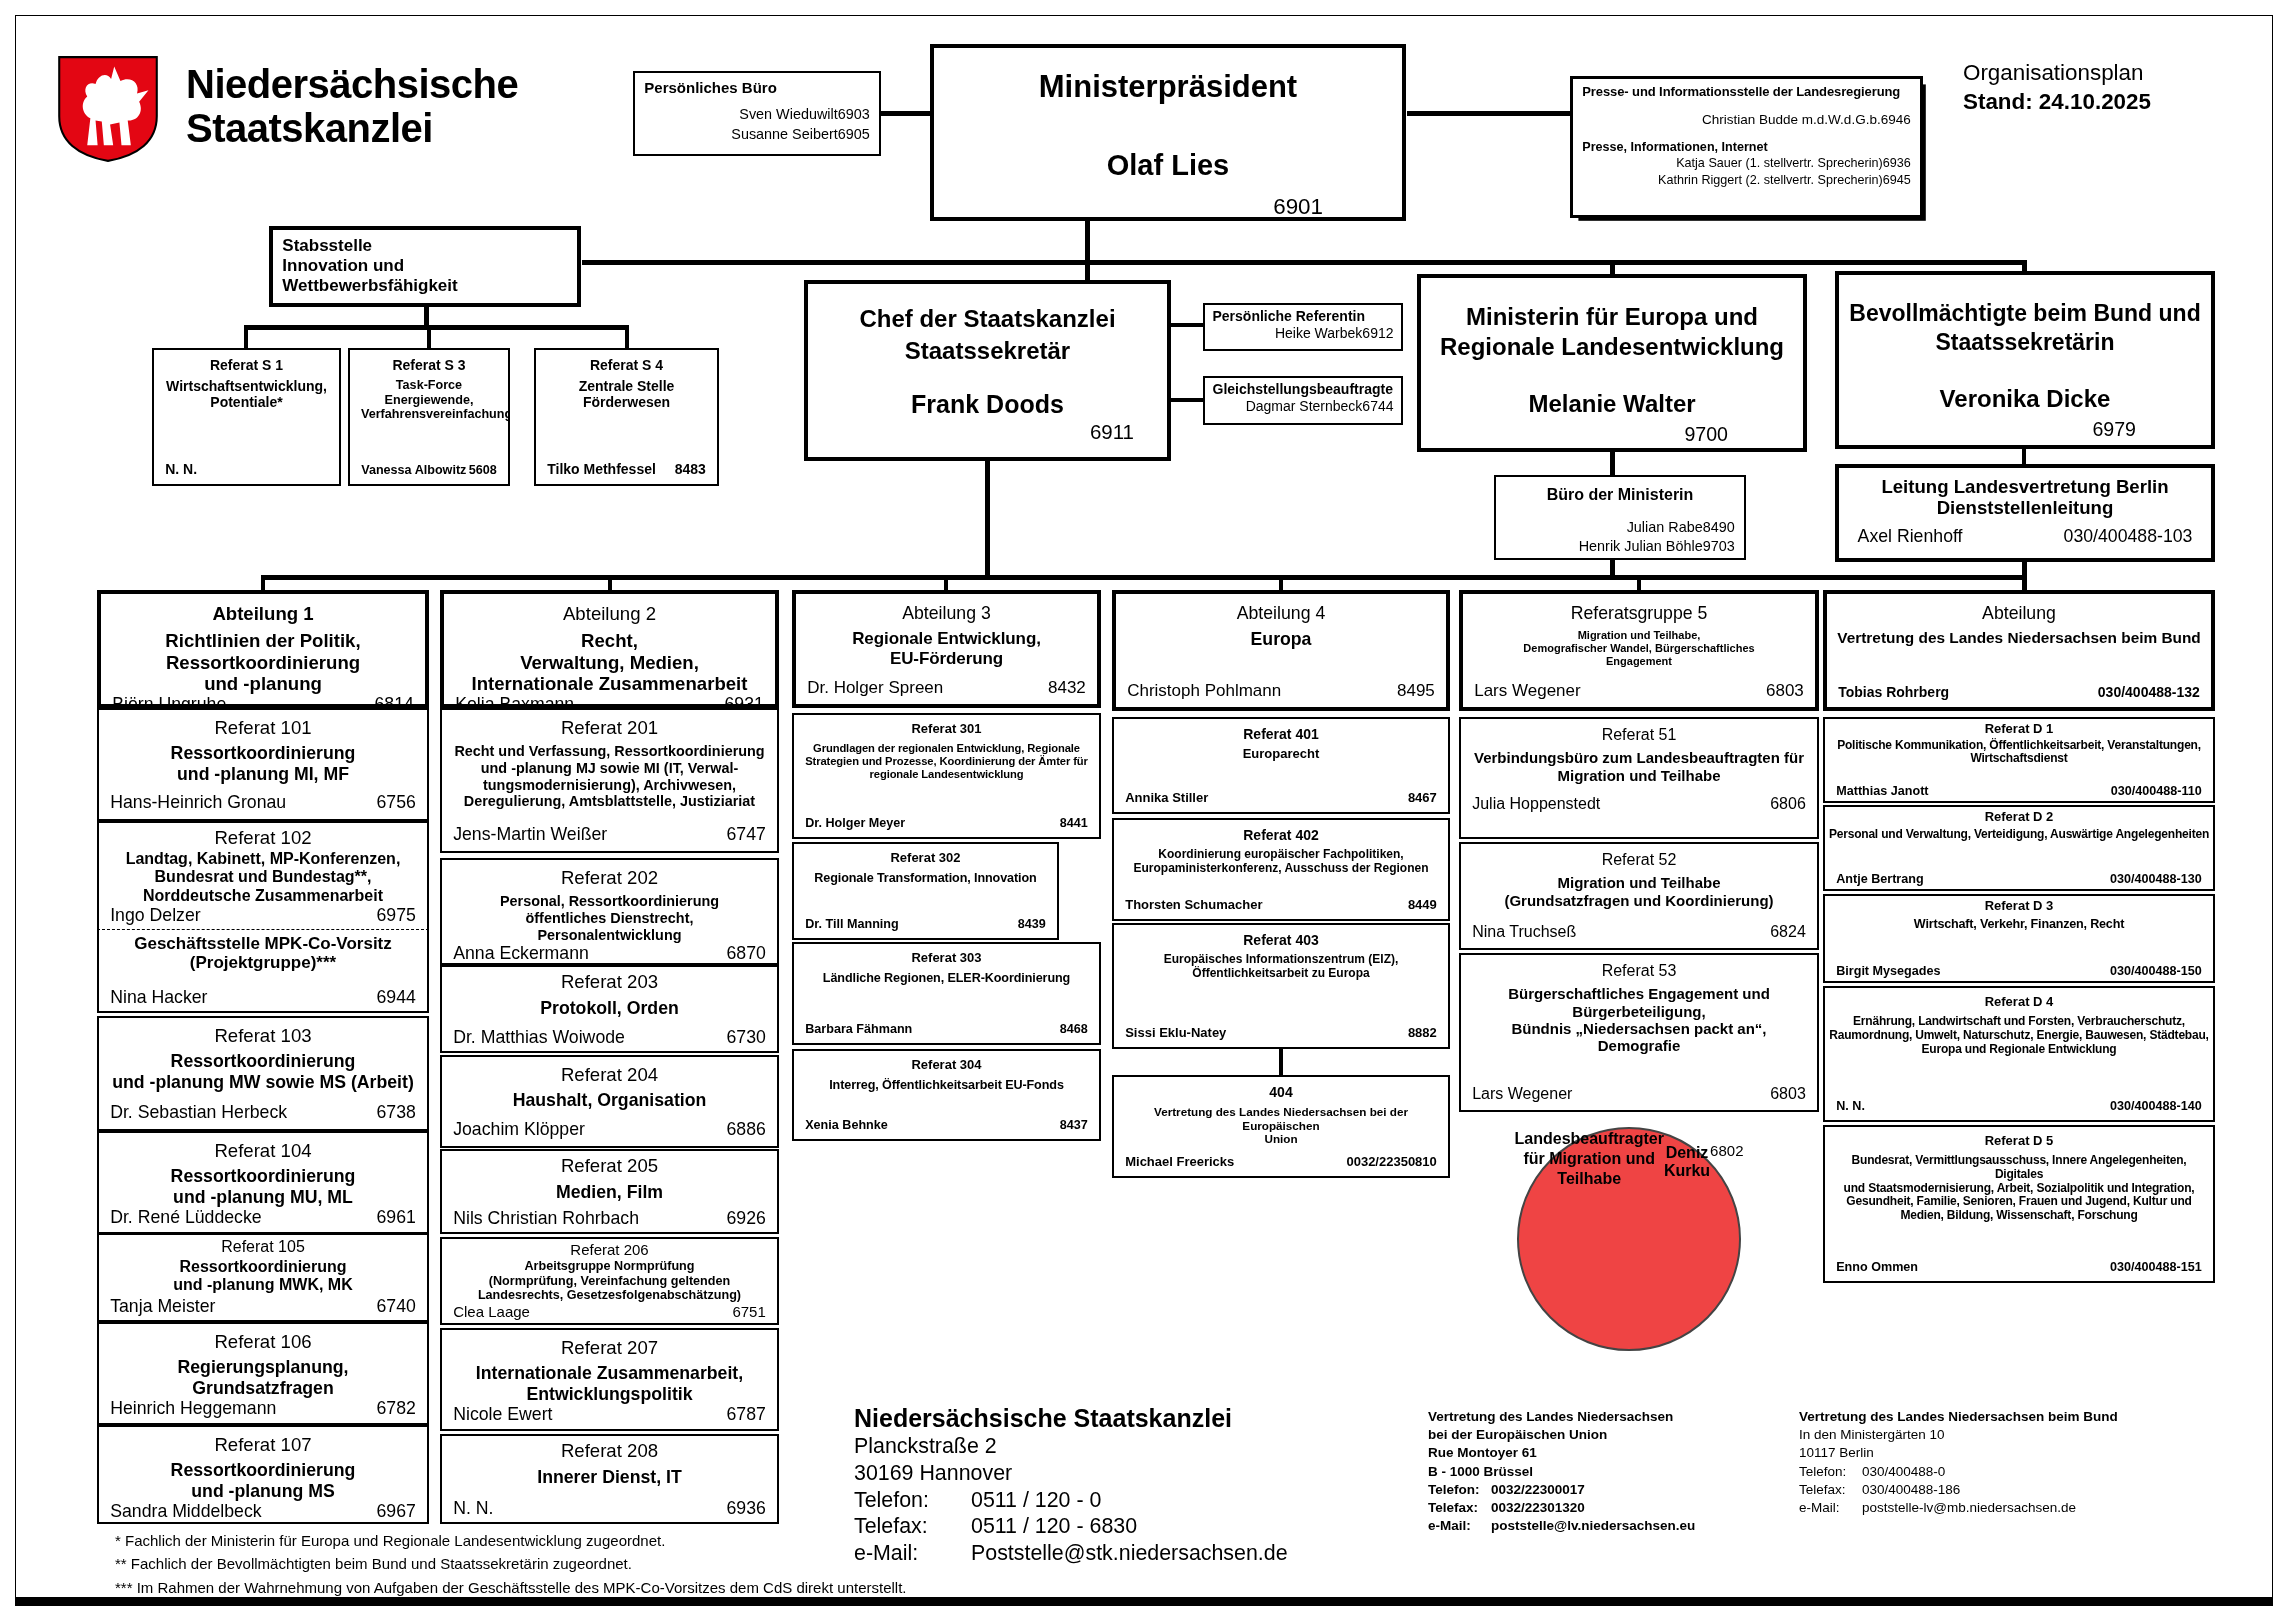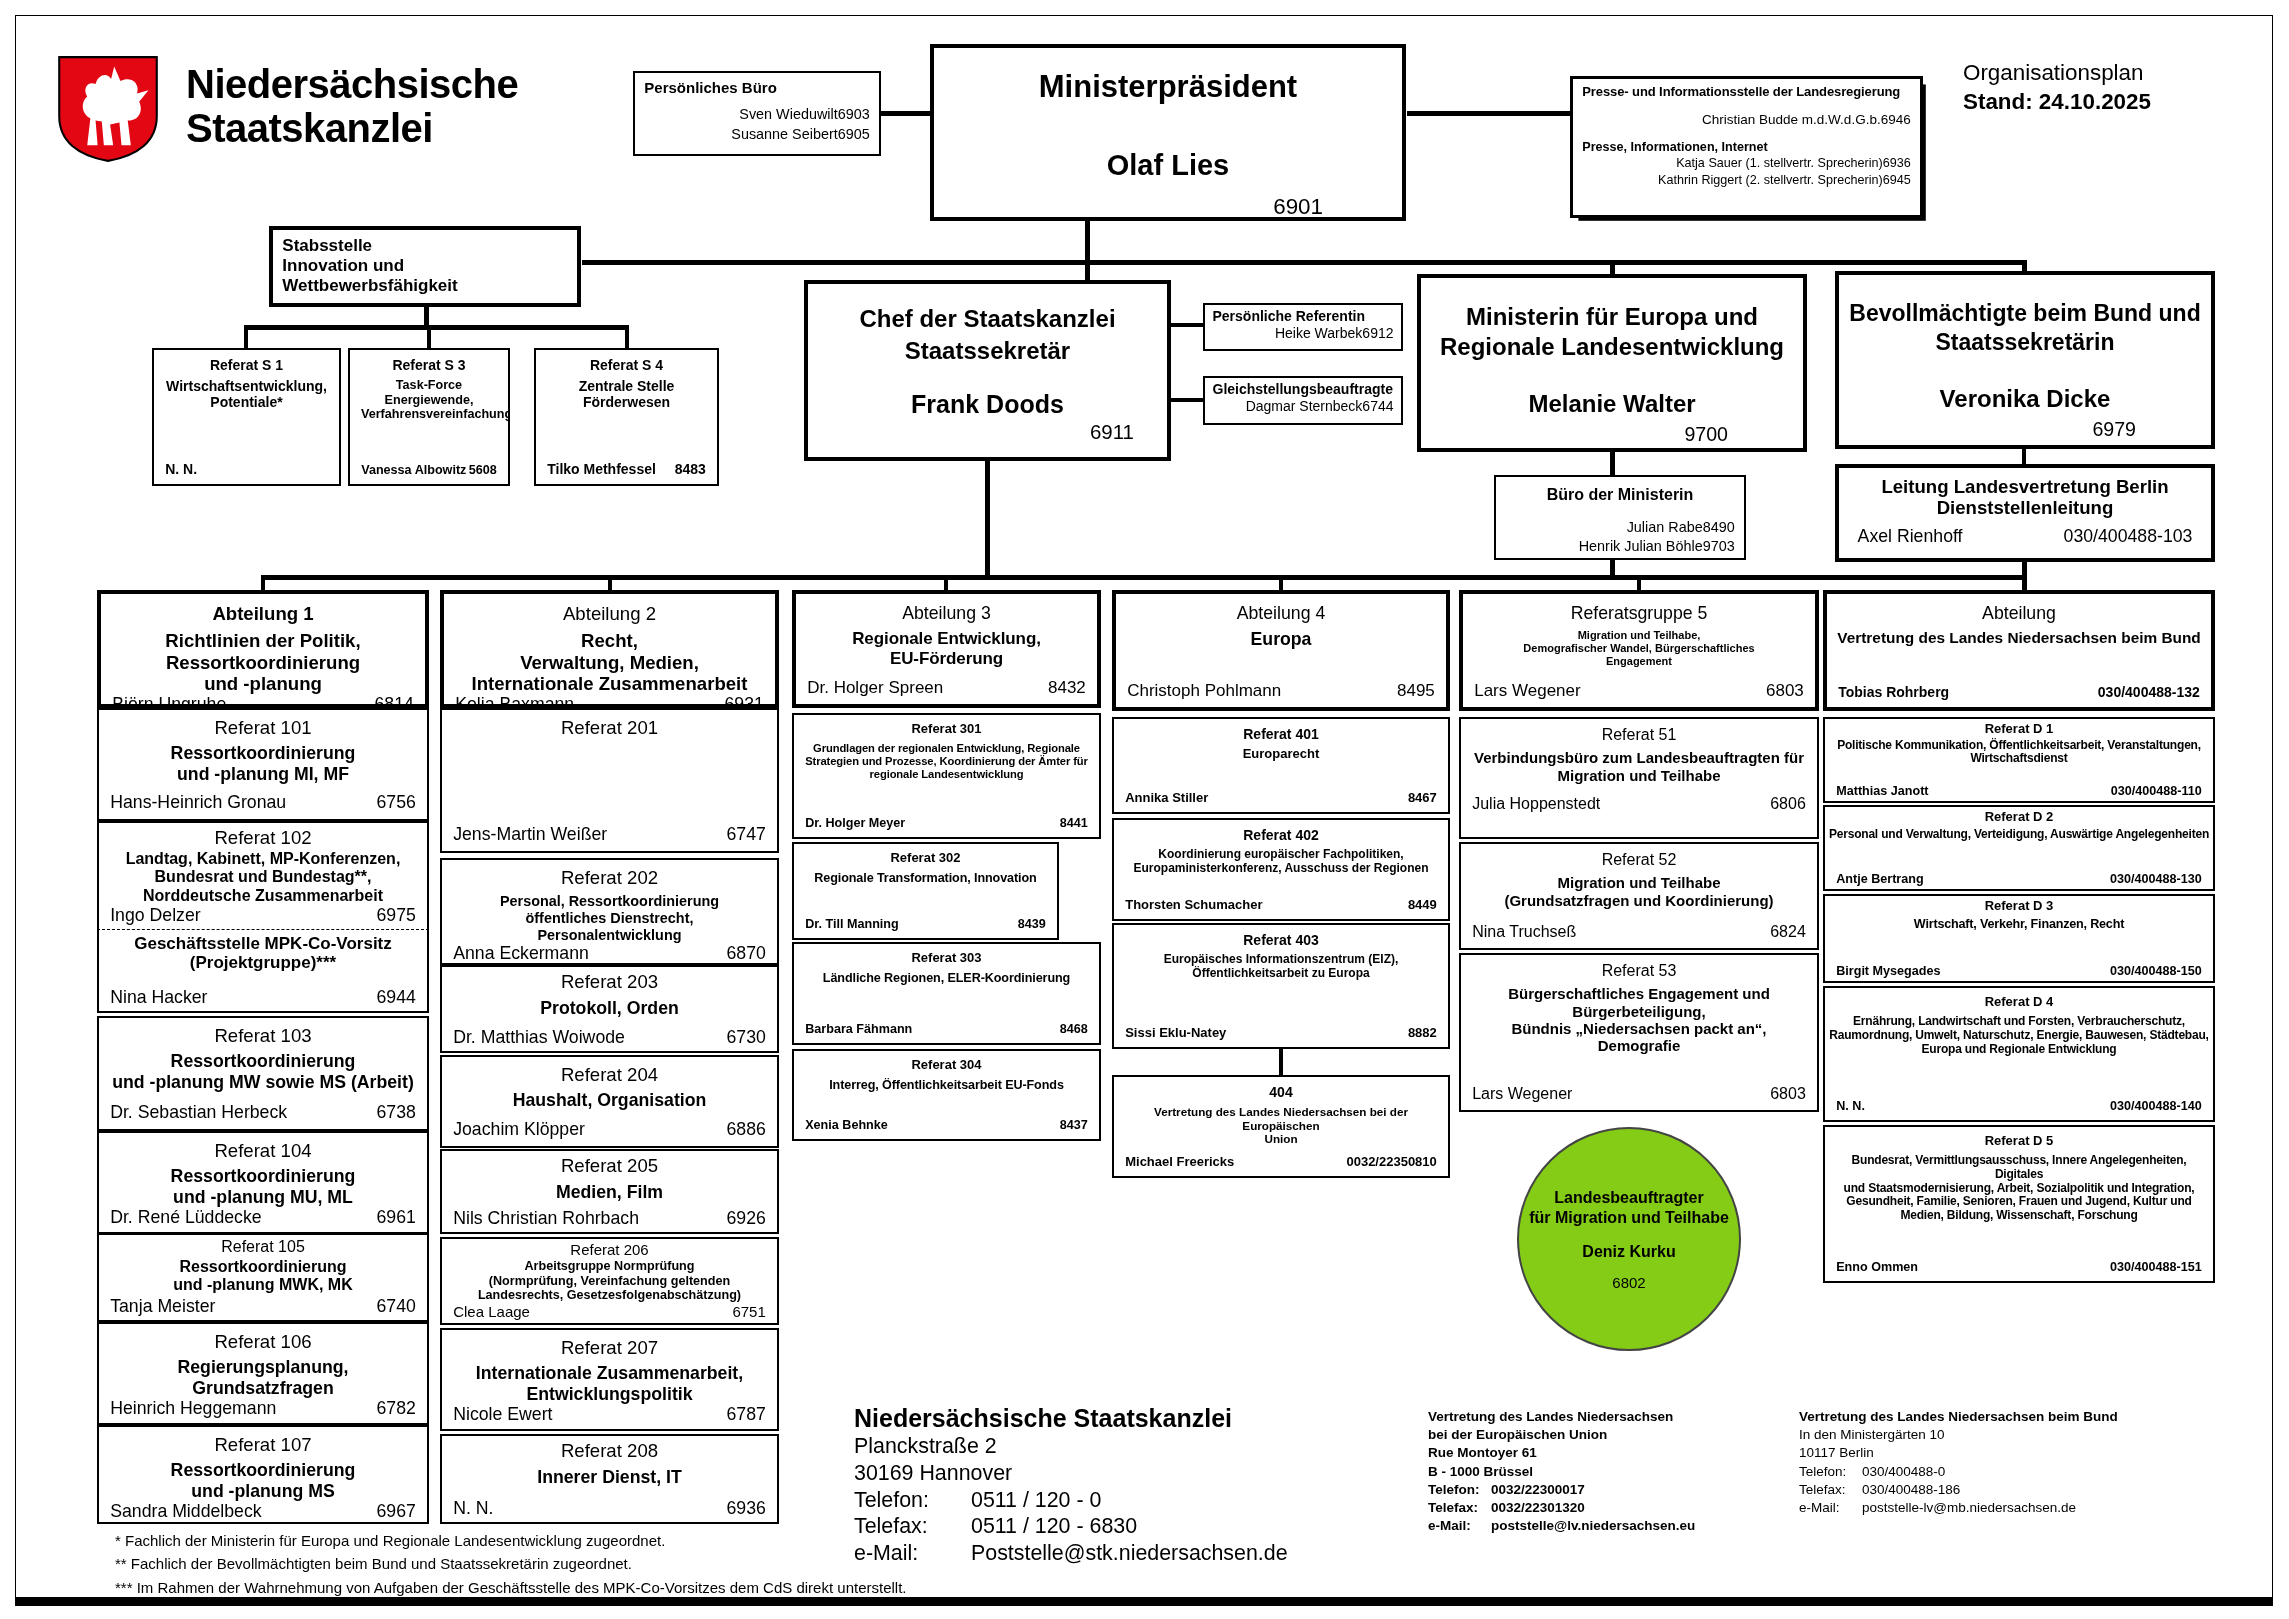--- a/index.html
+++ b/index.html
@@ -41,21 +41,21 @@
   .presse .note{font-size:12.6px;font-weight:bold;margin-top:9.3px;}
   .presse .lead{margin-top:11.2px;margin-bottom:1.9px;font-size:13.5px;}
   .bm .ttl{text-align:center;font-size:16px;margin-top:3.7px;}
   .bm .rows{margin-top:13px;}
   .prgb .ttl{font-size:14px;}
   .prgb .row{font-size:14px;}
   .llbb .s{font-size:18.6px;margin-top:7.5px;}
   .llbb .f{font-size:17.7px;padding:0 18.6px 11.2px 18.6px;}
   .sx .t{font-size:14px;font-weight:bold;} .sx .s{font-size:14px;} .sx .f{font-size:14px;font-weight:bold;}
   
-  .circle{position:absolute;border:2.8px solid #444;border-radius:50%;background:#84cc16;display:flex;flex-direction:column;justify-content:center;text-align:center;z-index:2;}
+  .circle{position:absolute;border:2.8px solid #444;border-radius:50%;background:#ef4444;display:flex;flex-direction:row;justify-content:center;text-align:center;z-index:2;}
   .circle .cs{font-weight:bold;font-size:16px;white-space:pre-line;line-height:1.25;}
   .circle .cn{font-weight:bold;font-size:16px;margin-top:15px;}
   .circle .cp{font-size:15px;margin-top:13px;}
   
   .brand{position:absolute;left:186px;top:62px;font-size:40px;font-weight:bold;line-height:1.1;letter-spacing:-0.5px;z-index:2;}
   .planbox{position:absolute;left:1963px;top:58px;font-size:22.4px;line-height:1.3;z-index:2;}
   .planbox .st{font-weight:bold;}
   .logo{position:absolute;left:56px;top:54px;z-index:2;}
   
   .a1{position:absolute;left:854px;top:1404px;z-index:2;}
@@ -336,20 +336,24 @@
   <div class="s">Recht,
 Verwaltung, Medien,
 Internationale Zusammenarbeit</div>
   <div class="f">
       <span class="nm">Kolja Baxmann</span>
       <span class="ph">6931</span>
     </div>
 </div>
 <div class="bx c2" style="left:440px;top:708px;width:339px;height:145px">
   <div class="t">Referat 201</div>
+  <div class="s" style="font-size:14.4px">Recht und Verfassung, Ressortkoordinierung
+und -planung MJ sowie MI (IT, Verwal-
+tungsmodernisierung), Archivwesen,
+Deregulierung, Amtsblattstelle, Justiziariat</div>
   <div class="f">
       <span class="nm">Jens-Martin Weißer</span>
       <span class="ph">6747</span>
     </div>
 </div>
 <div class="bx c2" style="left:440px;top:858px;width:339px;height:107px">
   <div class="t">Referat 202</div>
   <div class="s" style="font-size:14.4px">Personal, Ressortkoordinierung
 öffentliches Dienstrecht, Personalentwicklung</div>
   <div class="f">

